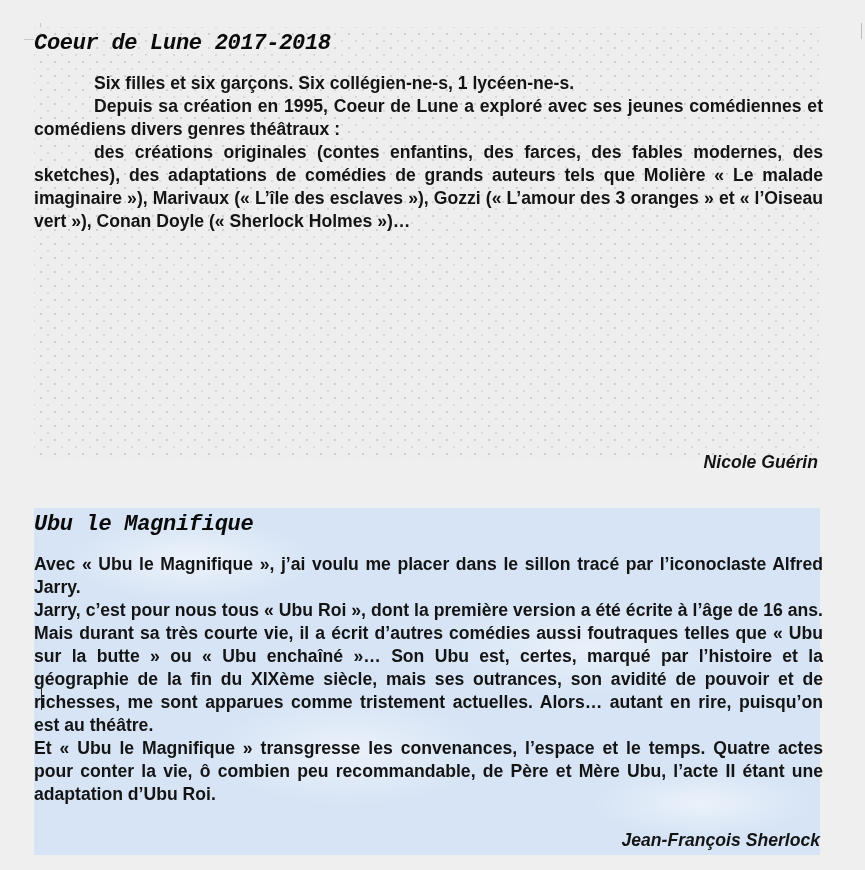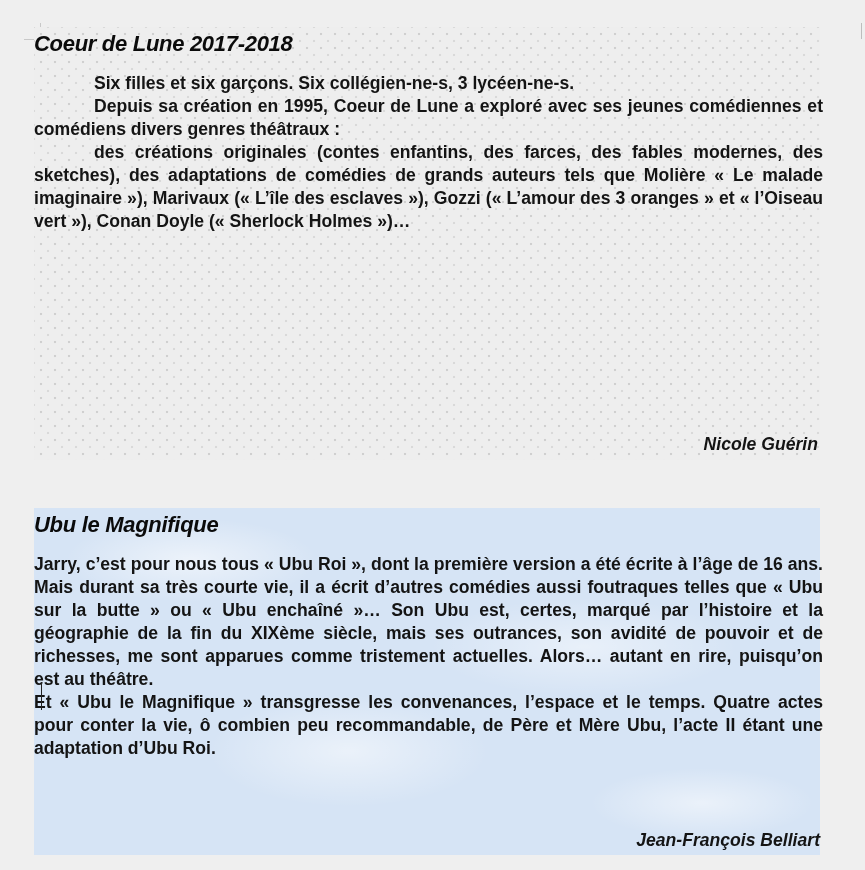--- a/index.html
+++ b/index.html
@@ -53,21 +53,21 @@
       top: 508px;
       height: 347px;
       background:
         radial-gradient(ellipse 180px 60px at 20% 15%, rgba(255,255,255,0.55), transparent 70%),
         radial-gradient(ellipse 220px 70px at 70% 40%, rgba(255,255,255,0.45), transparent 70%),
         radial-gradient(ellipse 200px 80px at 40% 70%, rgba(255,255,255,0.5), transparent 70%),
         radial-gradient(ellipse 160px 50px at 85% 85%, rgba(255,255,255,0.5), transparent 70%),
         #d6e4f5;
     }
     .frame-title {
-      font-family: Liberation Sans, sans-serif;
+      font-family: Liberation Mono, monospace;
       font-style: italic;
       font-weight: bold;
       font-size: 22px;
       color: #0b0b0b;
       margin: 0;
       padding: 0;
       letter-spacing: -0.3px;
       line-height: 30px;
     }
     .frame-1 .frame-title { position: absolute; top: 2px; left: 0; }
@@ -91,50 +91,51 @@
     .indent { text-indent: 60px; }
     .signature {
       position: absolute;
       right: 0;
       font-size: 17.6px;
       font-weight: bold;
       font-style: italic;
       color: #141414;
       line-height: 23px;
     }
-    .frame-1 .signature { top: 406px; right: 2px; }
+    .frame-1 .signature { top: 424px; right: 2px; }
     .frame-2 .signature { top: 321px; right: 0; }
     .text-cursor {
       position: absolute;
       left: 41px;
       top: 682px;
       width: 1px;
       height: 28px;
       background: #222;
     }
   </style>
 </head>
 <body>
 
 <div class="crop-mark-h"></div>
 <div class="crop-mark-v"></div>
 <div class="page-edge-mark"></div>
 
 <div class="frame frame-1">
   <h1 class="frame-title">Coeur de Lune 2017-2018</h1>
   <div class="body-text">
-    <p class="indent">Six filles et six garçons. Six collégien-ne-s, 3 lycéen-ne-s.</p>
+    <p class="indent">Six filles et six garçons. Six collégien-ne-s, 1 lycéen-ne-s.</p>
     <p class="indent">Depuis sa création en 1995, Coeur de Lune a exploré avec ses jeunes comédiennes et comédiens divers genres théâtraux :</p>
     <p class="indent">des créations originales (contes enfantins,  des farces, des fables modernes, des sketches),  des adaptations de comédies de grands auteurs tels que Molière « Le malade imaginaire »), Marivaux (« L’île des esclaves »), Gozzi (« L’amour des 3 oranges » et « l’Oiseau vert »), Conan Doyle (« Sherlock Holmes »)…</p>
   </div>
   <div class="signature">Nicole Guérin</div>
 </div>
 
 <div class="frame frame-2">
   <h1 class="frame-title">Ubu le Magnifique</h1>
   <div class="body-text">
+    <p>Avec « Ubu le Magnifique », j’ai voulu me placer dans le sillon tracé par l’iconoclaste Alfred Jarry.</p>
     <p>Jarry, c’est pour nous tous « Ubu Roi », dont la première version a été écrite à l’âge de 16 ans. Mais durant sa très courte vie, il a écrit d’autres comédies aussi foutraques telles que « Ubu sur la butte » ou « Ubu enchaîné »… Son Ubu est, certes, marqué par l’histoire et la géographie de la fin du XIXème siècle, mais ses outrances, son avidité de pouvoir et de richesses, me sont apparues comme tristement actuelles. Alors… autant en rire, puisqu’on est au théâtre.</p>
     <p>Et « Ubu le Magnifique » transgresse  les convenances, l’espace et le temps. Quatre  actes pour conter la vie, ô combien peu recommandable,  de Père et Mère Ubu, l’acte II étant une adaptation d’Ubu Roi.</p>
   </div>
-  <div class="signature">Jean-François Belliart</div>
+  <div class="signature">Jean-François Sherlock</div>
 </div>
 
 <div class="text-cursor"></div>
 
 </body></html>

